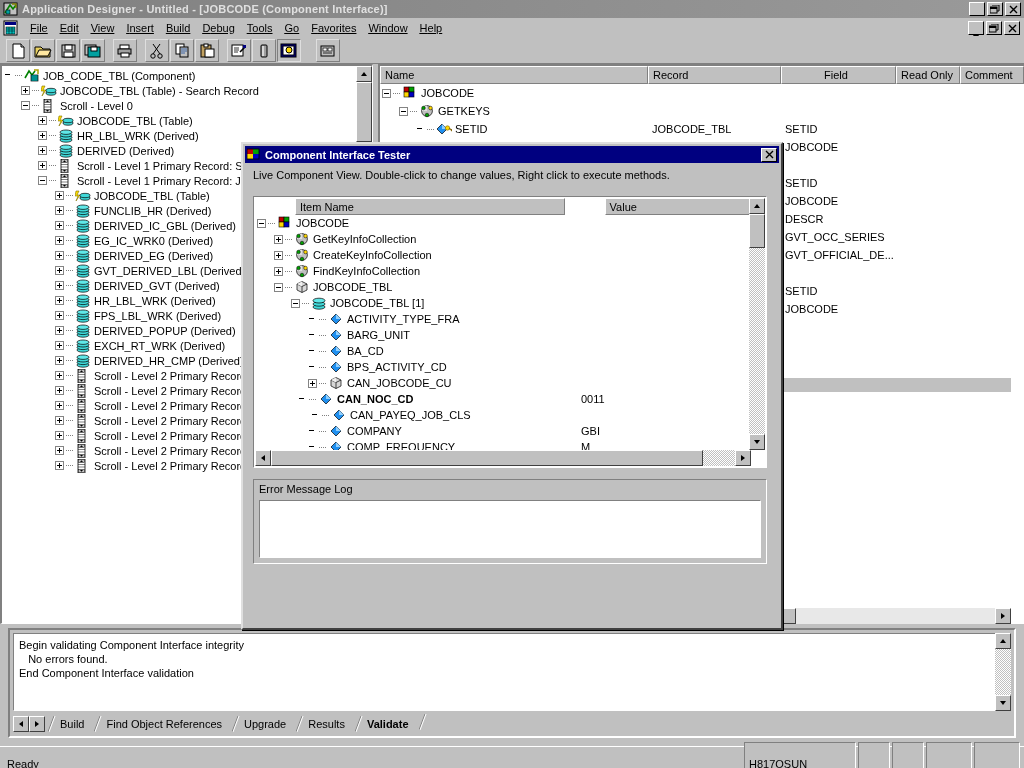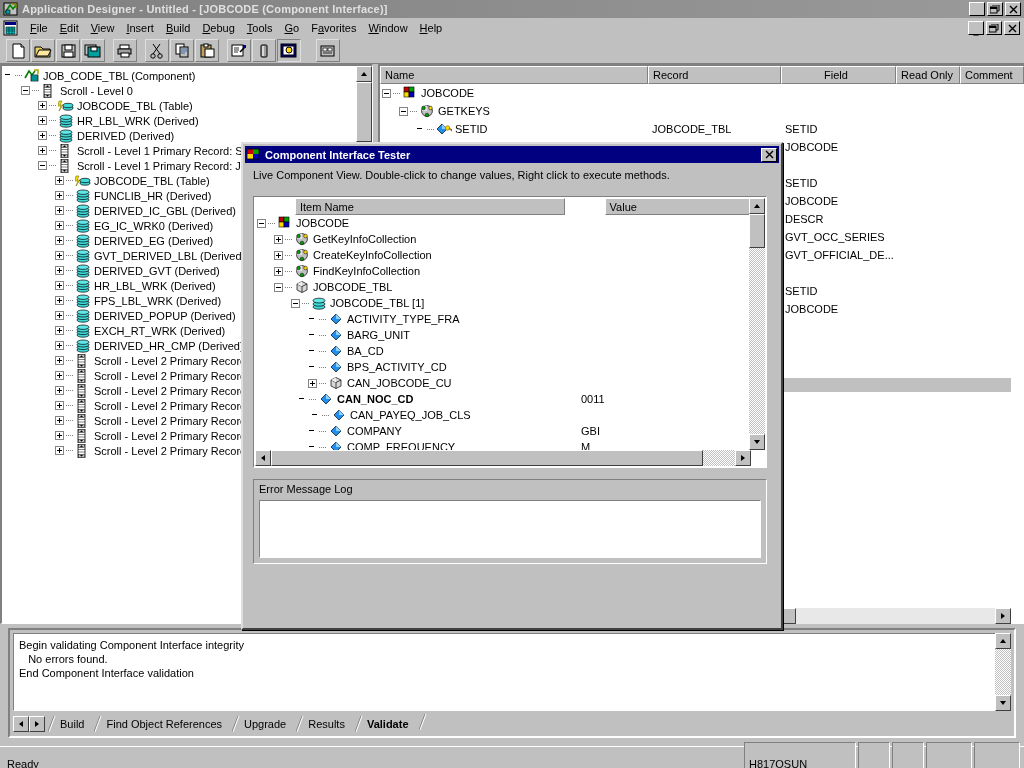--- a/index.html
+++ b/index.html
@@ -32,20 +32,21 @@
     display: flex; align-items: center; justify-content: center;
     font-family: "Liberation Sans", sans-serif; line-height: 1;
   }
   .winbtn .glyph { display:block; }
 
   
   .menubar {
     height: 20px; display: flex; align-items: center;
     background: #c0c0c0; padding-left: 2px;
     border-bottom: 0;
+    text-decoration: underline;
   }
   .menubar .mdi-icon { width:18px; height:16px; margin-right:4px; flex:none; }
   .menuitem { padding: 2px 6px; font-size: 11px; color: #000; white-space: nowrap; }
   .menuitem u { text-decoration: underline; }
 
   
   .toolbar {
     height: 26px; display: flex; align-items: center; gap: 0px;
     background: #c0c0c0; padding-left: 6px;
     border-bottom: 1px solid #808080;
@@ -387,20 +388,30 @@
               <div class="trow" style="padding-left: 0px;">
                 <span class="exp none"></span>
                 <span class="dots"></span>
                 <span class="ticon"><svg width="16" height="14" viewBox="0 0 16 14">
                     <path d="M1 9 L5 2 L8 6 L11 2" stroke="#008000" stroke-width="1.6" fill="none"></path>
                     <rect x="7" y="6" width="7" height="6" fill="#00c0c0" stroke="#000" stroke-width=".7"></rect>
                     <path d="M7 8h7 M7 10h7" stroke="#000" stroke-width=".5"></path>
                     <path d="M10 1 L14 1 L14 5" stroke="#b0a000" stroke-width="1.5" fill="none"></path>
                   </svg></span>
                 <span>JOB_CODE_TBL (Component)</span>
+              </div>
+              <div class="trow" style="padding-left: 17px;">
+                <span class="exp plus"></span>
+                <span class="dots"></span>
+                <span class="ticon"><svg width="16" height="14" viewBox="0 0 16 14">
+                    <path d="M1 2 L4 2 L2 6 L5 6 L1 12 L3 7 L0 7 z" fill="#ffe000" stroke="#807000" stroke-width=".6"></path>
+                    <ellipse cx="10" cy="9" rx="5" ry="2.2" fill="#40d8d8" stroke="#000" stroke-width=".7"></ellipse>
+                    <ellipse cx="10" cy="6.5" rx="5" ry="2.2" fill="#40d8d8" stroke="#000" stroke-width=".7"></ellipse>
+                  </svg></span>
+                <span>JOBCODE_TBL (Table) - Search Record</span>
               </div>
               <div class="trow" style="padding-left: 17px;">
                 <span class="exp "></span>
                 <span class="dots"></span>
                 <span class="ticon"><svg width="12" height="14" viewBox="0 0 12 14">
                     <rect x="3" y="0" width="7" height="14" fill="#fff" stroke="#000" stroke-width=".8"></rect>
                     <rect x="3.5" y=".5" width="6" height="3" fill="#c0c0c0" stroke="#000" stroke-width=".5"></rect>
                     <rect x="3.5" y="10.5" width="6" height="3" fill="#c0c0c0" stroke="#000" stroke-width=".5"></rect>
                     <path d="M6.5 1.3 L5 3 L8 3 z" fill="#000"></path>
                     <path d="M6.5 12.7 L5 11 L8 11 z" fill="#000"></path>

